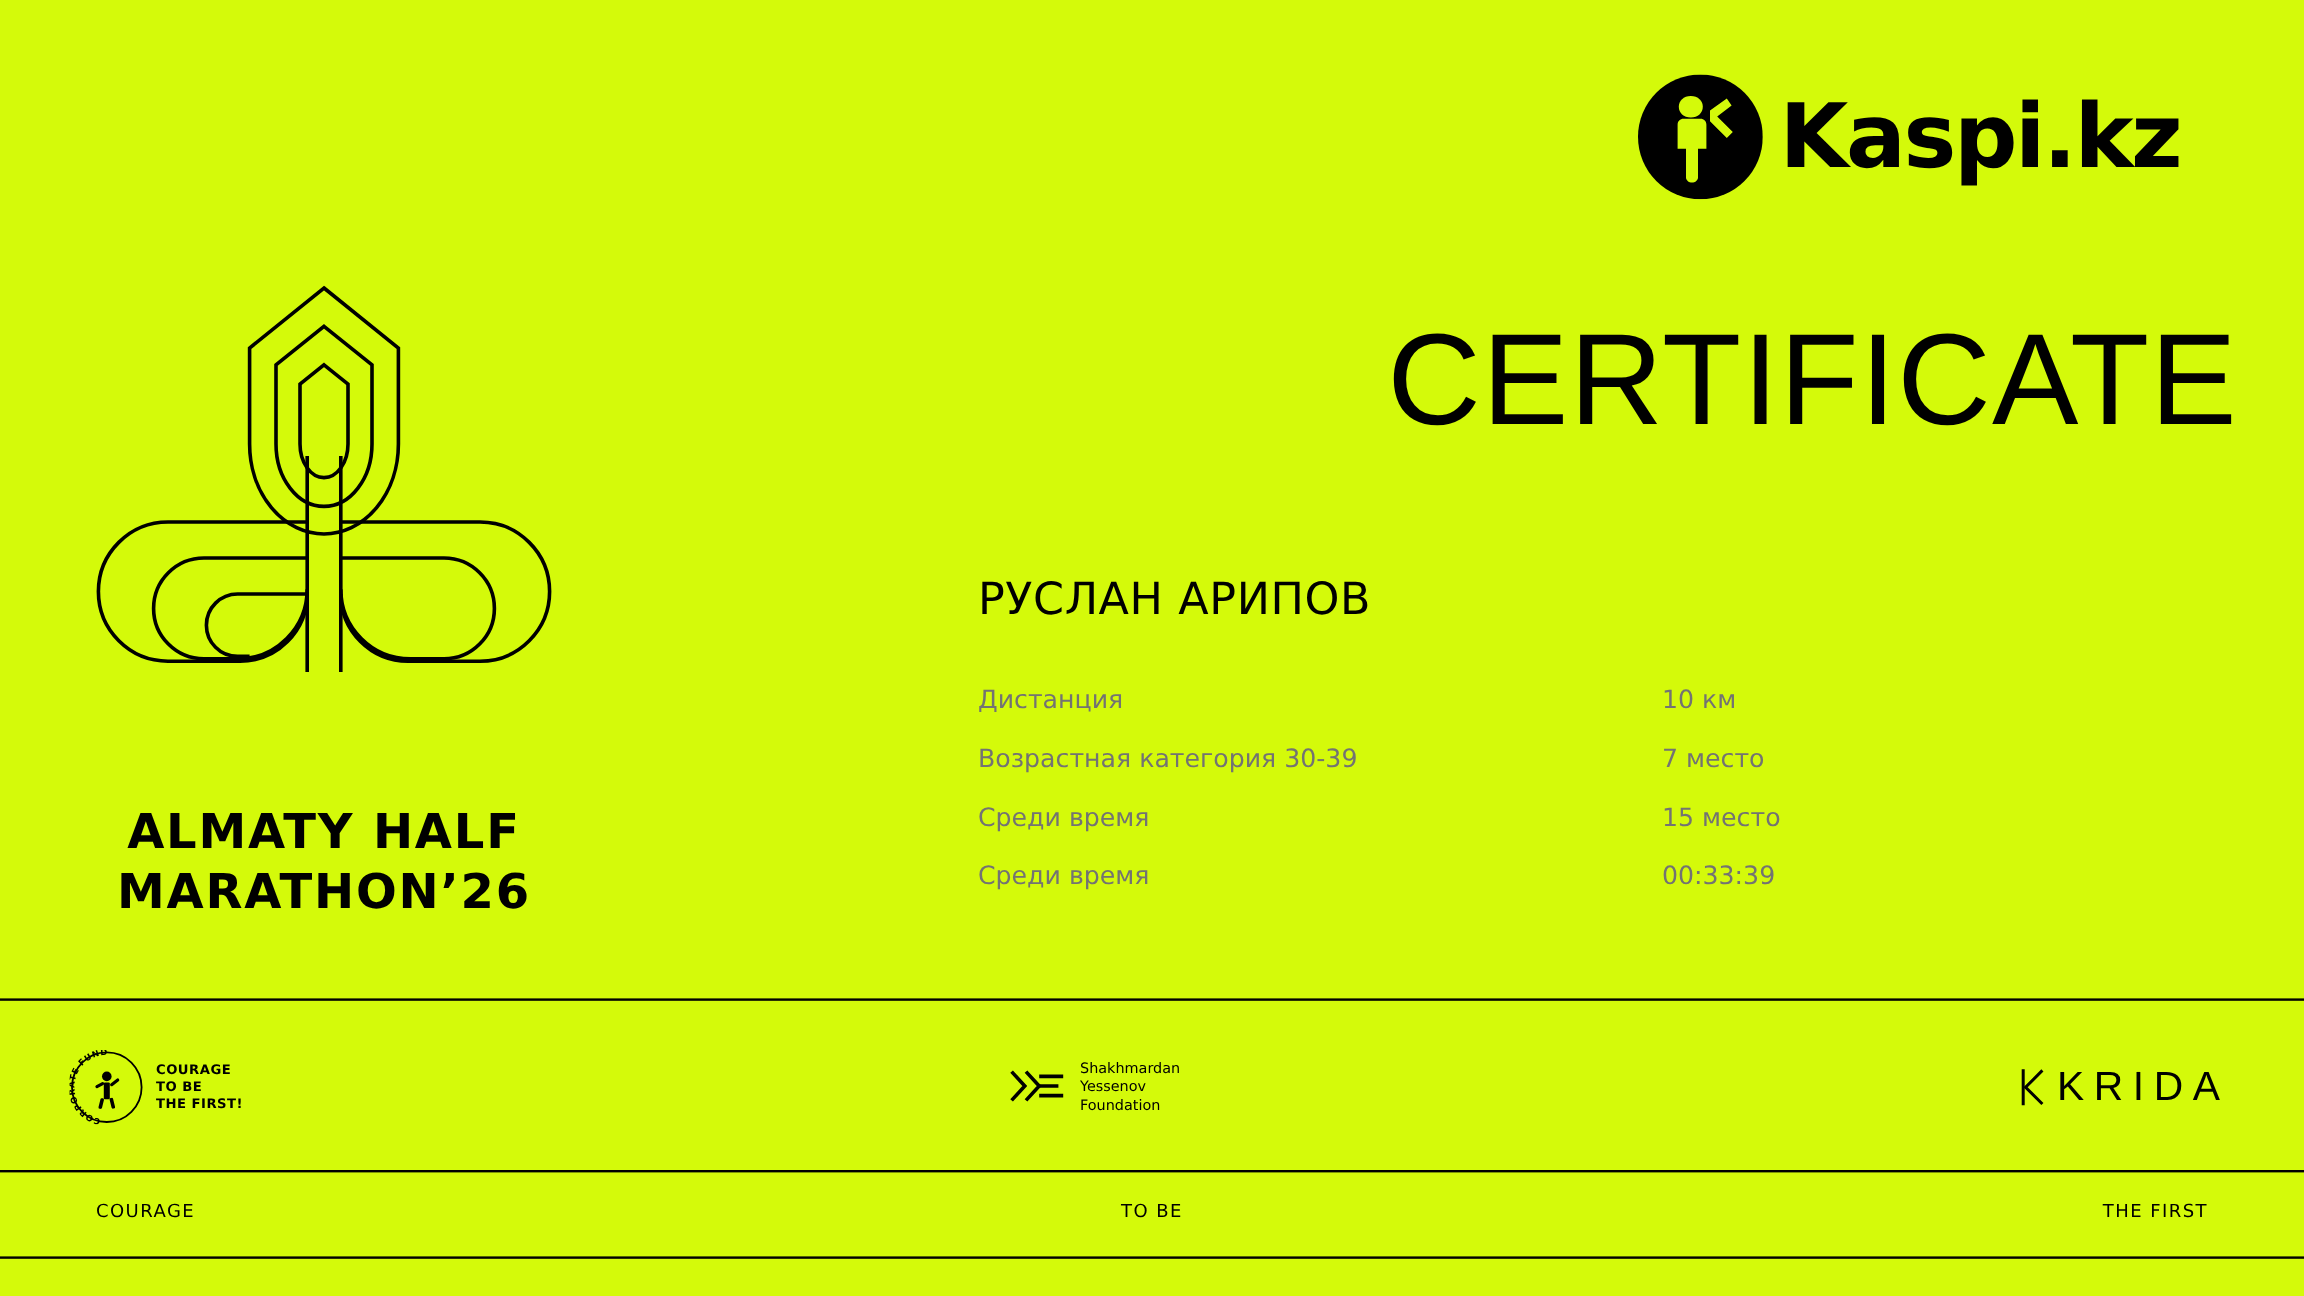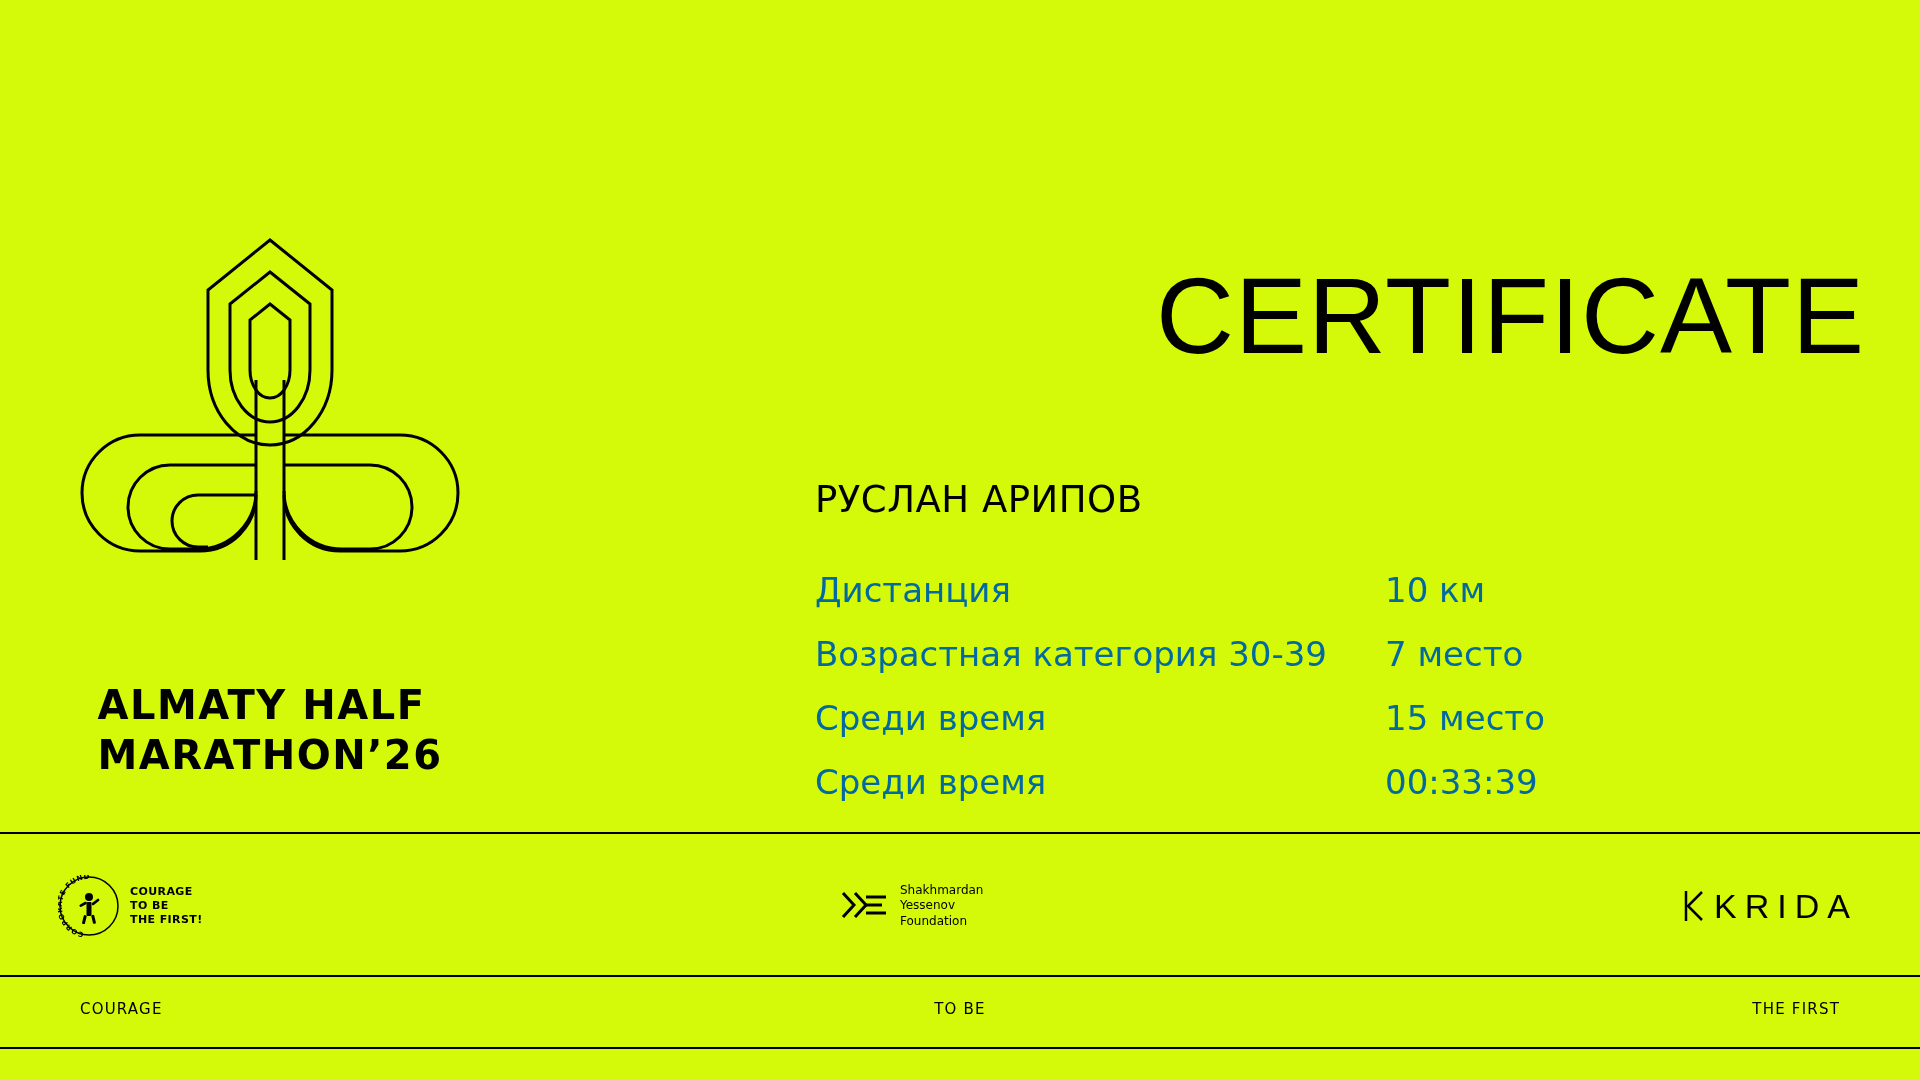--- a/index.html
+++ b/index.html
@@ -53,28 +53,28 @@
     width: 420px;
     display: flex;
     flex-direction: column;
     align-items: center;
   }
   .emblem-svg {
     width: 400px;
     height: 420px;
   }
   .event-name {
-    margin-top: 30px;
+    margin-top: 19px;
     font-family: "DejaVu Sans", sans-serif;
     font-size: 40px;
     font-weight: bold;
     letter-spacing: 1.5px;
     line-height: 1.25;
     color: #000;
-    text-align: left;
+    text-align: center;
     text-transform: uppercase;
     white-space: pre-line;
   }
 
   
   .content {
     position: absolute;
     left: 815px;
     top: 262px;
     width: 1050px;
@@ -97,22 +97,22 @@
     letter-spacing: 0.5px;
     color: #000;
     margin-bottom: 50px;
   }
   .results {
     width: 100%;
     border-collapse: collapse;
   }
   .results tr td {
     font-family: "DejaVu Sans", sans-serif;
-    font-size: 34px;
-    color: #0369a1;
+    font-size: 21px;
+    color: #737373;
     padding: 0 0 25px 0;
     vertical-align: top;
     line-height: 1.15;
   }
   .results tr td.label { width: 570px; }
   .results tr td.value { width: 480px; }
 
   
   .divider {
     position: absolute;
@@ -203,20 +203,29 @@
   }
   .slogan .s-left { left: 80px; }
   .slogan .s-mid { left: 50%; transform: translateX(-50%); }
   .slogan .s-right { right: 80px; }
 </style>
 </head>
 <body>
 
 <div class="certificate">
 
+  <div class="kaspi-logo">
+    <svg class="kaspi-mark" viewBox="0 0 104 104">
+      <circle cx="52" cy="52" r="52" fill="#000"></circle>
+      <path d="M44 18c6 0 10 4 10 9s-4 9-10 9-10-4-10-9 4-9 10-9z" fill="#d4fa0a"></path>
+      <path d="M33 42c0-3 2-5 5-5h14c3 0 5 2 5 5v20h-7v24c0 2-2 4-4 4h-2c-2 0-4-2-4-4V62h-7V42z" fill="#d4fa0a"></path>
+      <path d="M60 30l14-10 4 6-12 9 13 13-5 5-14-14v-9z" fill="#d4fa0a"></path>
+    </svg>
+    <div class="kaspi-word">Kaspi.kz</div>
+  </div>
 
   <div class="emblem-block">
     <svg class="emblem-svg" viewBox="0 0 400 420">
       <g fill="none" stroke="#000" stroke-width="3">
 
         <path d="M200 10 L262 60 V140 a62 75 0 0 1 -124 0 V60 Z"></path>
 
         <path d="M200 42 L240 74 V140 a40 52 0 0 1 -80 0 V74 Z"></path>
 
         <path d="M200 74 L220 90 V140 a20 28 0 0 1 -40 0 V90 Z"></path>

